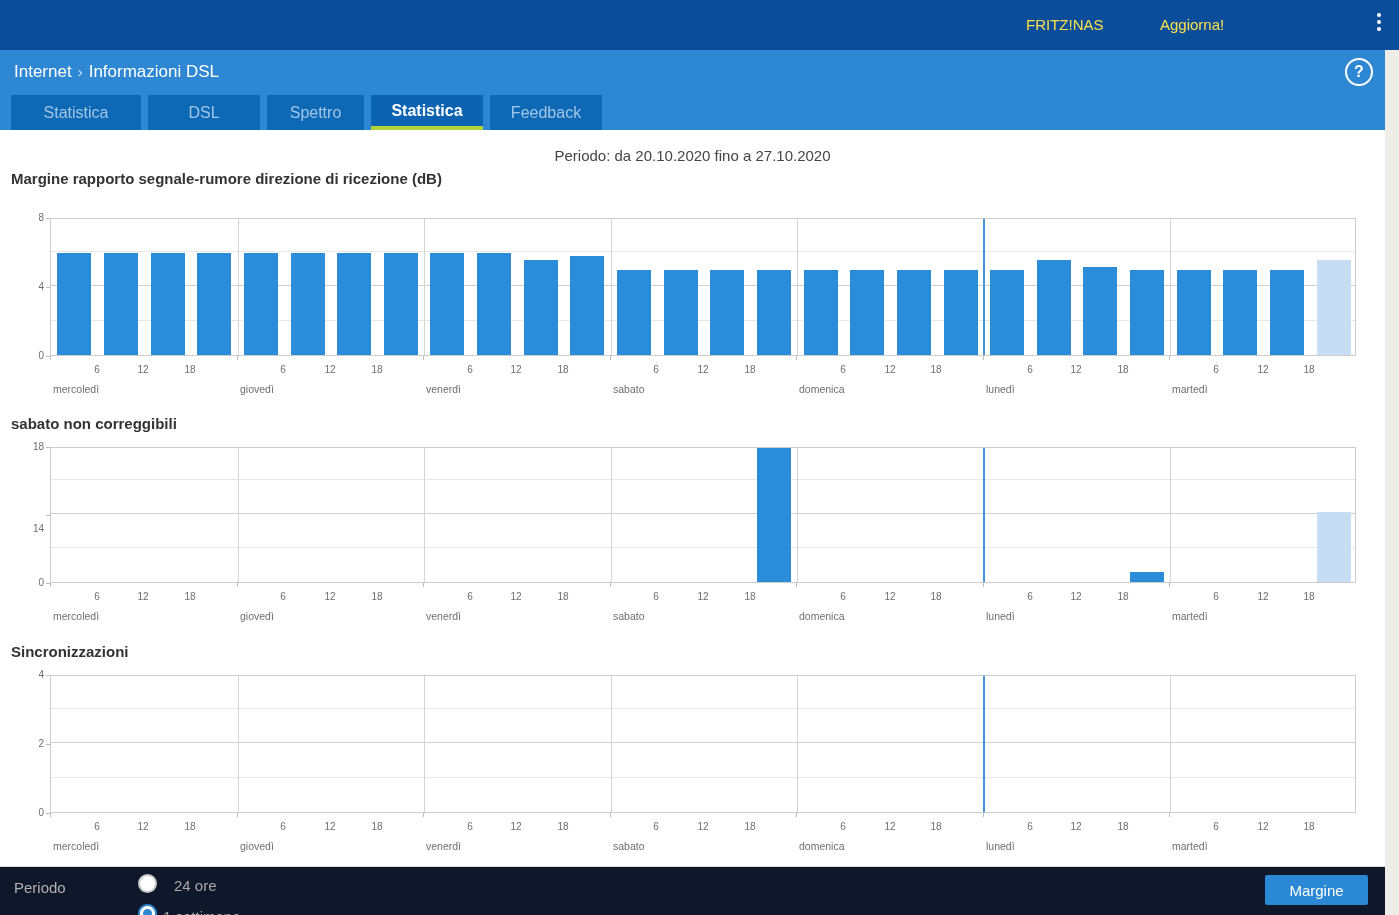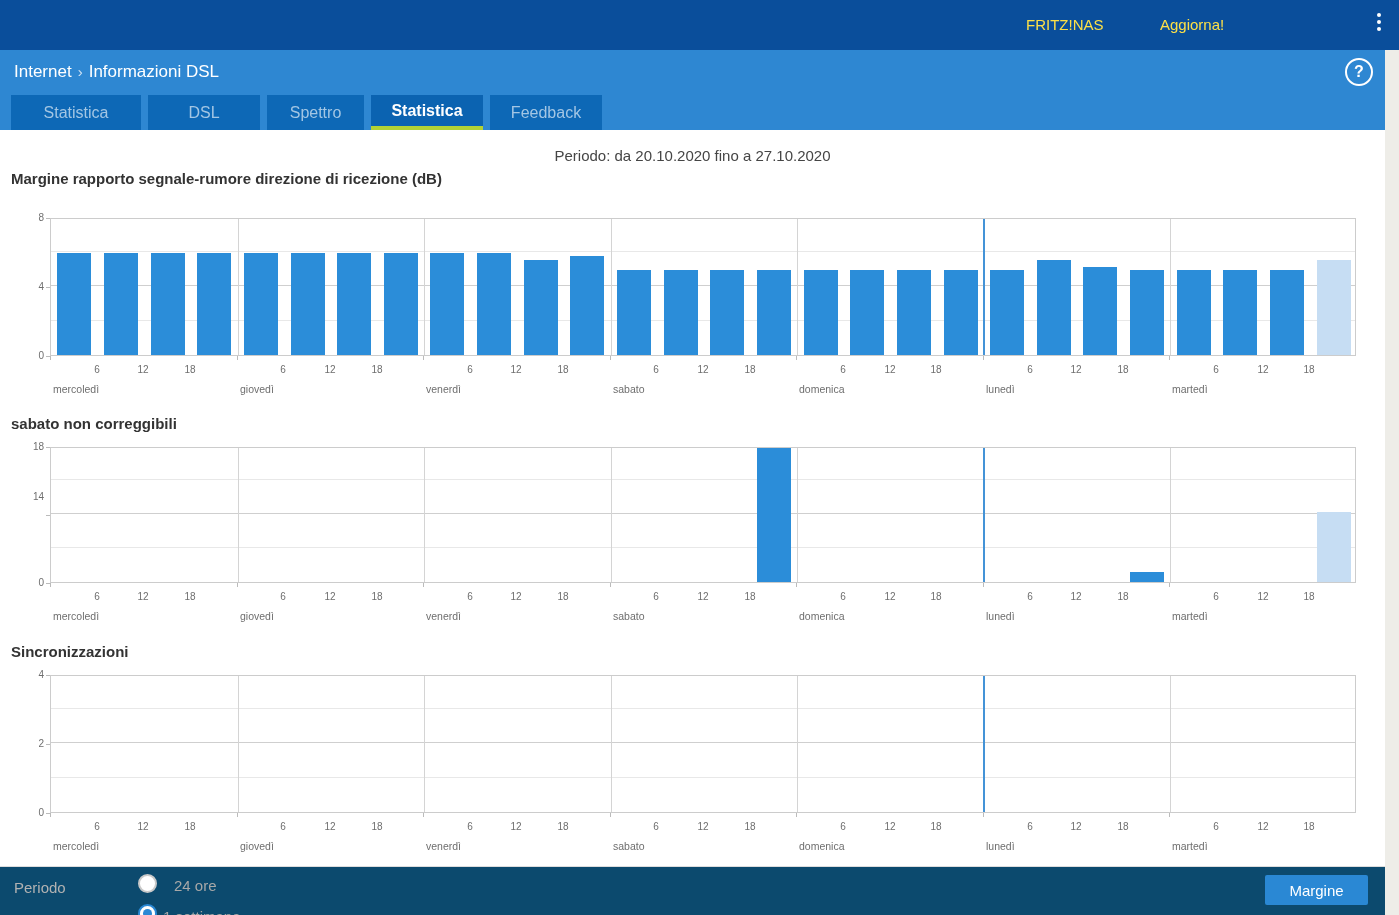--- a/index.html
+++ b/index.html
@@ -37,21 +37,21 @@
   .dayline { position:absolute; top:0; width:1px; height:100%; background:#d4d4d4; }
   .bar { position:absolute; }
   .event-line { position:absolute; top:0; width:2px; height:100%; }
   .ylabel { position:absolute; width:30px; text-align:right; color:#6e6e6e; font-size:10px; }
   .ystub { position:absolute; width:4px; height:1px; background:#bbb; }
   .xlabel { position:absolute; color:#6e6e6e; font-size:10px; transform:translateX(-50%); }
   .daylabel { position:absolute; color:#6e6e6e; font-size:10.5px; }
   .xstub { position:absolute; width:1px; height:4px; background:#bbb; }
 
   
-  .footer { position:absolute; left:0; top:866px; width:1385px; height:49px; border-top:1px solid #ddd; background:#0c4a6e; }
+  .footer { position:absolute; left:0; top:866px; width:1385px; height:49px; border-top:1px solid #ddd; background:#0f172a; }
   .footer-label { position:absolute; left:14px; top:12px; color:#b2b2b2; font-size:15px; }
   .radio { position:absolute; width:19px; height:19px; border-radius:50%; background:#fff; cursor:pointer; }
   .radio.off { border:2px solid #c9c9c9; }
   .radio.on { border:2px solid #2a88d4; }
   .radio.on i { display:block; width:9px; height:9px; border-radius:50%; background:#2a88d4; margin:3px auto; }
   .radio-label { position:absolute; color:#a8a8a8; font-size:15px; cursor:pointer; }
   .update-btn { position:absolute; left:1265px; top:8px; width:103px; height:30px; background:#2a88d4; color:#fff;
                 border:none; font-family:inherit; font-size:15px; border-radius:2px; cursor:pointer; }
 
   .scroll-track { position:absolute; left:1385px; top:50px; width:14px; height:865px; background:#eeede8; }
@@ -181,21 +181,21 @@
           <div class="dayline" style="left: 746px;"></div>
           <div class="dayline" style="left: 933px;"></div>
           <div class="dayline" style="left: 1119px;"></div>
           <div class="bar" style="left: 706px; width: 34px; bottom: 0px; height: 134px; background: rgb(43, 141, 217);"></div>
           <div class="bar" style="left: 1079px; width: 34px; bottom: 0px; height: 10px; background: rgb(43, 141, 217);"></div>
           <div class="bar" style="left: 1266px; width: 34px; bottom: 0px; height: 70px; background: rgb(198, 221, 243);"></div>
           <div class="event-line" style="left: 932px; background: rgb(68, 147, 215);"></div>
         </div>
         <div class="ylabel" style="left: 14px; top: 577px;">0</div>
         <div class="ystub" style="left: 46px; top: 583px;"></div>
-        <div class="ylabel" style="left: 14px; top: 491px;">14</div>
+        <div class="ylabel" style="left: 14px; top: 523px;">14</div>
         <div class="ystub" style="left: 46px; top: 515px;"></div>
         <div class="ylabel" style="left: 14px; top: 441px;">18</div>
         <div class="ystub" style="left: 46px; top: 447px;"></div>
         <div class="xlabel" style="left: 97px; top: 591px;">6</div>
         <div class="xlabel" style="left: 143px; top: 591px;">12</div>
         <div class="xlabel" style="left: 190px; top: 591px;">18</div>
         <div class="xstub" style="left: 50px; top: 583px;"></div>
         <div class="daylabel" style="left: 53px; top: 610px;">mercoledì</div>
         <div class="xlabel" style="left: 283px; top: 591px;">6</div>
         <div class="xlabel" style="left: 330px; top: 591px;">12</div>

